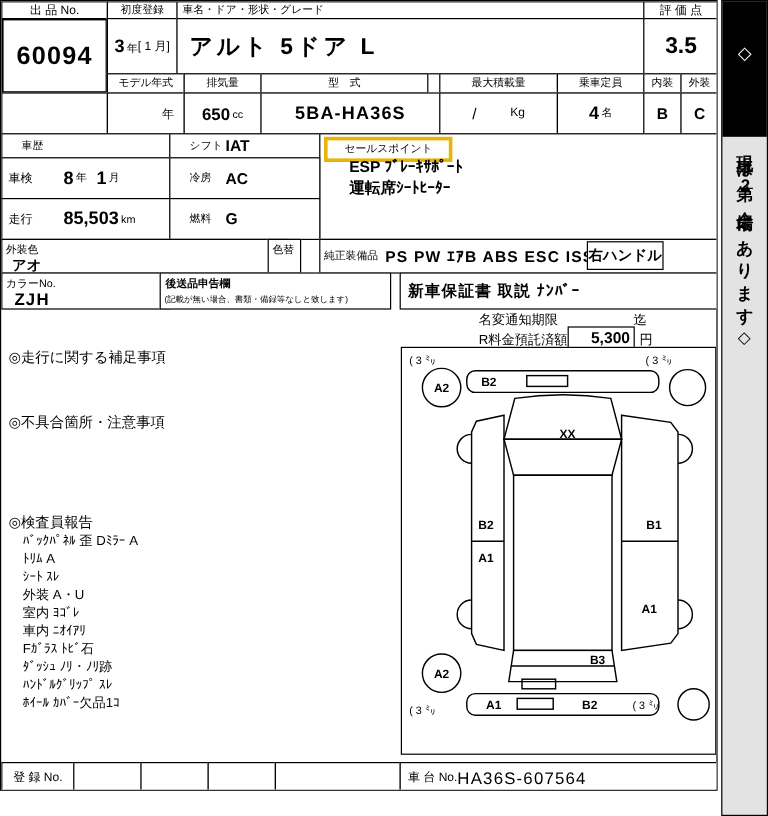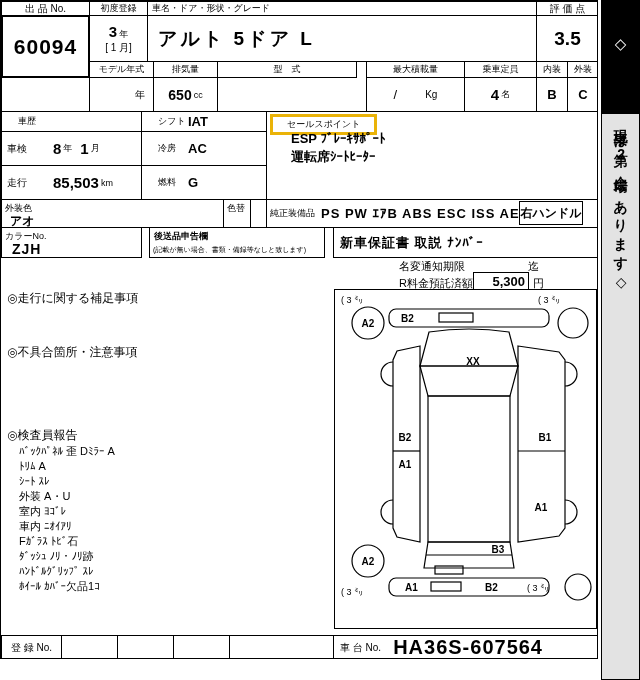--- a/index.html
+++ b/index.html
@@ -5,21 +5,21 @@
   html,body{margin:0;padding:0}
   body{
     position:relative;width:640px;height:680px;background:#fff;color:#000;
     font-family:"Liberation Sans","DejaVu Sans",sans-serif;
   }
   .form{position:absolute;left:0;top:0;width:598px;height:659px;border:1px solid #000;box-sizing:border-box;overflow:hidden}
   .cell{position:absolute;box-sizing:border-box;border:1px solid #000;display:flex;align-items:center;justify-content:center;overflow:hidden;white-space:nowrap;background:#fff}
   .blk{display:block}
   .start{justify-content:flex-start}
   .end{justify-content:flex-end}
-  .col{flex-direction:column}
+  .col{flex-direction:row}
   .hdr{font-size:9px}
   .hdr10{font-size:10px}
   .lab{font-size:9px;flex:0 0 30px;padding-left:16px}
   .lab2{font-size:10px;flex:0 0 46px;padding-left:5px}
   .v{font-size:13px;font-weight:bold}
   .n{font-size:15px;font-weight:bold}
   .u{font-size:9px;margin-left:2px}
   .txt{position:absolute;white-space:nowrap}
   .abslab{position:absolute;font-size:9px;white-space:nowrap}
   svg{font-family:inherit}
@@ -55,20 +55,21 @@
   <div class="cell hdr" style="left:88px;top:60px;width:65px;height:17px">モデル年式</div>
   <div class="cell end" style="left:88px;top:76px;width:65px;height:35px;padding-right:8px;font-size:10px">年</div>
 
   <div class="cell hdr" style="left:152px;top:60px;width:65px;height:17px">排気量</div>
   <div class="cell" style="left:152px;top:76px;width:65px;height:35px">
       <span class="n" style="font-size:14px">650</span>
       <span class="u">cc</span>
     </div>
 
   <div class="cell hdr" style="left:216px;top:60px;width:140px;height:17px">型　式</div>
+  <div class="cell" style="left:216px;top:76px;width:150px;height:35px;font-size:15px;font-weight:bold;letter-spacing:1px">5BA-HA36S</div>
 
   <div class="cell hdr" style="left:365px;top:60px;width:99px;height:17px">最大積載量</div>
   <div class="cell" style="left:365px;top:76px;width:99px;height:35px;gap:28px">
       <span style="font-size:13px">/</span>
       <span style="font-size:10px">Kg</span>
     </div>
 
   <div class="cell hdr" style="left:463px;top:60px;width:73px;height:17px">乗車定員</div>
   <div class="cell" style="left:463px;top:76px;width:73px;height:35px">
       <span class="n">4</span>
@@ -121,27 +122,27 @@
     <span class="abslab" style="left:3px;top:2px">外装色</span>
     <span class="txt" style="left:8px;top:13px;font-size:12px;font-weight:bold">アオ</span>
   </div>
   <div class="cell blk" style="left:222px;top:198px;width:28px;height:29px">
     <span class="abslab" style="left:3px;top:2px">色替</span>
   </div>
   <div class="cell start" style="left:265px;top:198px;width:333px;height:29px">
     <span class="hdr" style="padding-left:3px">純正装備品</span>
     <span class="v" style="margin-left:6px;letter-spacing:1px">PS PW ｴｱB ABS ESC ISS AEB</span>
   </div>
-  <div class="cell" style="left:518px;top:200px;width:64px;height:24px;font-size:12px;font-weight:bold;z-index:2">右ハンドル</div>
+  <div class="cell" style="left:488px;top:200px;width:64px;height:24px;font-size:12px;font-weight:bold;z-index:2">右ハンドル</div>
 
   <div class="cell blk" style="left:0;top:226px;width:141px;height:31px">
     <span class="abslab" style="left:3px;top:2px">カラーNo.</span>
     <span class="txt" style="left:10px;top:13px;font-size:14px;font-weight:bold;letter-spacing:1px">ZJH</span>
   </div>
-  <div class="cell blk" style="left:148px;top:226px;width:176px;height:31px">
+  <div class="cell blk" style="left:132px;top:226px;width:193px;height:31px">
     <span class="abslab" style="left:4px;top:2px;font-weight:bold">後送品申告欄</span>
     <span class="txt" style="left:3px;top:17px;font-size:7px">(記載が無い場合、書類・備録等なしと致します)</span>
   </div>
   <div class="cell start" style="left:332px;top:226px;width:266px;height:31px;padding-left:6px;font-size:13px;font-weight:bold;letter-spacing:1px">新車保証書 取説 ﾅﾝﾊﾞｰ</div>
 
   <span class="txt" style="left:398px;top:258px;font-size:11px">名変通知期限</span>
   <span class="txt" style="left:527px;top:258px;font-size:11px">迄</span>
   <span class="txt" style="left:398px;top:275px;font-size:11px">R料金預託済額</span>
   <div class="cell end" style="left:472px;top:271px;width:56px;height:19px;padding-right:3px;font-size:13px;font-weight:bold">5,300</div>
   <span class="txt" style="left:532px;top:275px;font-size:11px">円</span>
@@ -211,21 +212,21 @@
     </svg>
   </div>
 
   <div class="cell hdr10" style="left:0;top:634px;width:61px;height:25px">登 録 No.</div>
   <div class="cell" style="left:60px;top:634px;width:57px;height:25px"></div>
   <div class="cell" style="left:116px;top:634px;width:57px;height:25px"></div>
   <div class="cell" style="left:172px;top:634px;width:57px;height:25px"></div>
   <div class="cell" style="left:228px;top:634px;width:105px;height:25px"></div>
   <div class="cell start" style="left:332px;top:634px;width:266px;height:25px">
     <span class="hdr10" style="padding-left:6px">車 台 No.</span>
-    <span style="margin-left:12px;font-size:20px;font-weight:bold;letter-spacing:1px">HA36S-607564</span>
+    <span style="margin-left:0;font-size:14px;font-weight:normal;letter-spacing:1px">HA36S-607564</span>
   </div>
 </div>
 
 <div class="strip">
   <div class="strip-black">
     <span style="position:absolute;top:34px;left:50%;transform:translateX(-50%);color:#fff;font-size:15px">◇</span>
   </div>
   <div style="position:absolute;top:117px;left:0;width:100%;display:flex;justify-content:center">
     <div style="writing-mode:vertical-rl;text-orientation:upright;font-size:14px;font-weight:bold;letter-spacing:3px;line-height:1.1">
       <span>現車は第2会場にあります</span><span style="display:inline-block;margin-top:8px">◇</span>

